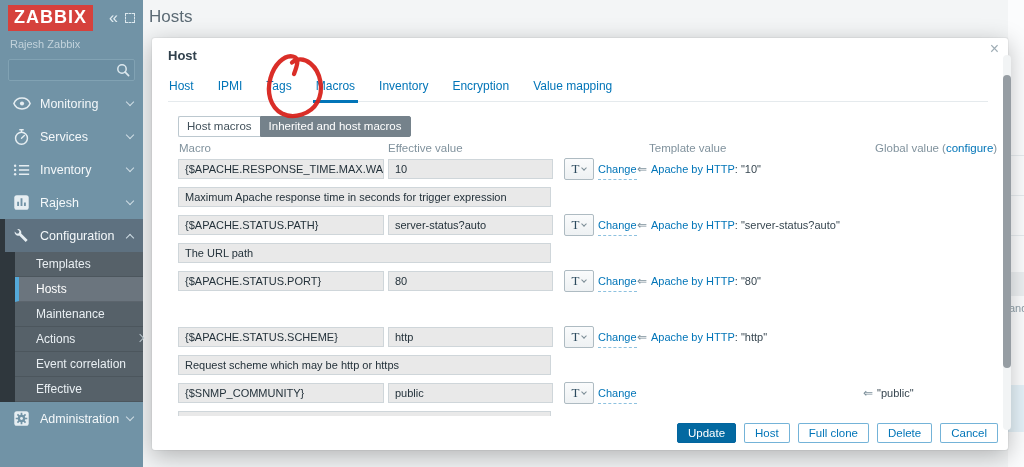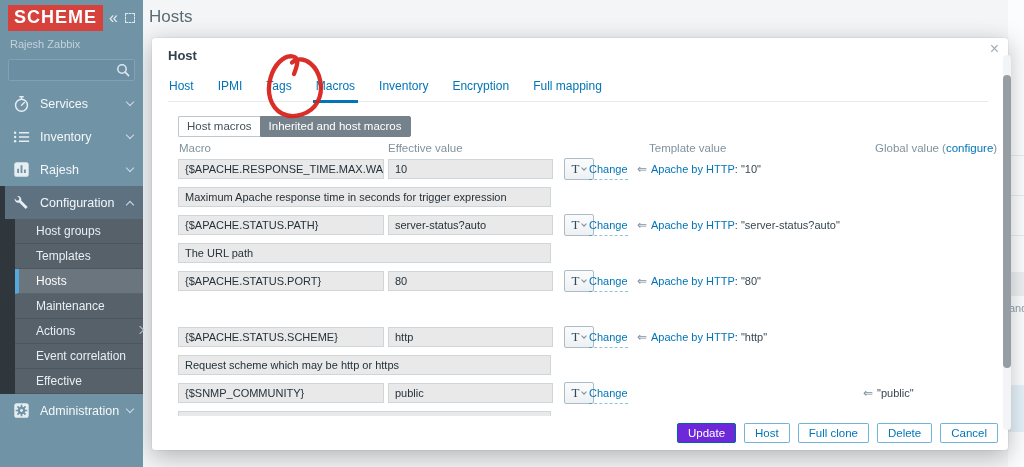--- a/index.html
+++ b/index.html
@@ -56,60 +56,70 @@
   .th { position:absolute; top:104px; font-size:11.5px; color:#80929d; }
   .th a { color:#0275b8; text-decoration:none; cursor:pointer;margin-top:34px; }
 
   .inp { position:absolute; height:20px; line-height:18px; border:1px solid #cfd6da; background:#e9e9e9; font-size:11px; color:#24323b; padding:0 6px; white-space:nowrap; overflow:hidden; }
   .inp.macro { left:26px; width:206px; }
   .inp.val   { left:236px; width:165px; }
   .inp.desc  { left:26px; width:373px; }
   .tbtn { position:absolute; left:412px; width:30px; height:22px; margin-top:-1px; display:flex; align-items:center; justify-content:center; gap:3px; background:linear-gradient(#fafbfc,#eef1f3); border:1px solid #aebbc2; border-radius:2px; cursor:pointer; }
   .tbtn .t { font-family:"Liberation Serif", serif; font-size:13px; color:#2c4a5e; }
   .tbtn .chv { width:4px; height:4px; border-color:#7b8c96; margin:0 0 2px 0; }
-  .change { position:absolute; left:437px; line-height:20px; font-size:11px; color:#0275b8; border-bottom:1px dashed rgba(2,117,184,.45); cursor:pointer; }
+  .change { position:absolute; left:446px; line-height:20px; font-size:11px; color:#0275b8; border-bottom:1px dashed rgba(2,117,184,.45); cursor:pointer; }
   .larrow { position:absolute; left:485px; line-height:20px; font-size:12px; color:#7d909b; }
   .tplcell { position:absolute; left:499px; line-height:20px; font-size:11px; white-space:nowrap; }
   .tplcell a { color:#0275b8; text-decoration:none; cursor:pointer; }
   .tplcell .qv { color:#374650; }
   .gcell { position:absolute; left:711px; line-height:20px; font-size:11px; color:#374650; white-space:nowrap; }
   .gcell .ar { color:#7d909b; font-size:12px; margin-right:4px; }
 
   .footer { position:absolute; top:385px; right:10px; display:flex; gap:8px; }
   .btn { height:20px; line-height:18px; font-size:11.5px; padding:0 10px; border-radius:2px; cursor:pointer; font-family:"Liberation Sans", sans-serif; }
-  .btn.primary { background:#6d28d9; border:1px solid #02659f; color:#fff; }
+  .btn.primary { background:#0369a1; border:1px solid #02659f; color:#fff; }
   .btn.plain { background:#fff; border:1px solid rgba(2,117,184,.55); color:#0275b8; }
 
   .sb-track { position:absolute; left:851px; top:17px; width:8px; height:375px; background:#f2f4f5; border-radius:4px; }
   .sb-thumb { position:absolute; left:0; top:20px; width:8px; height:293px; background:#969da3; border-radius:4px; cursor:pointer; }
 
   .annotation-svg { position:absolute; left:0; top:0; width:1024px; height:467px; pointer-events:none; z-index:5; }
 </style>
 </head>
 <body>
 
 <aside class="sidebar">
   <div class="logo-row">
-    <div class="logo">SCHEME</div>
+    <div class="logo">ZABBIX</div>
     <div class="side-top-icons">
       <span class="collapse-glyph">«</span>
       <span class="popout-box"></span>
     </div>
   </div>
   <div class="user">Rajesh Zabbix</div>
   <div class="search">
     <input type="text" style="">
     <svg width="14" height="14" viewBox="0 0 14 14">
         <circle cx="6" cy="6" r="4.2" fill="none" stroke="#dce8ee" stroke-width="1.5"></circle>
         <path d="M9.2 9.2 L12.6 12.6" stroke="#dce8ee" stroke-width="1.7" stroke-linecap="round"></path>
       </svg>
   </div>
   <nav>
     <div class="nav-item">
       <span class="ic">
+          <svg width="18" height="13" viewBox="0 0 20 14">
+            <path d="M10 1C5.5 1 2.2 4 1 7c1.2 3 4.5 6 9 6s7.8-3 9-6c-1.2-3-4.5-6-9-6z" fill="none" stroke="#e6eef2" stroke-width="1.7"></path>
+            <circle cx="10" cy="7" r="2.3" fill="#e6eef2"></circle>
+          </svg>
+        </span>
+      <span class="lbl">Monitoring</span>
+      <i class="chv"></i>
+    </div>
+    <div class="nav-item">
+      <span class="ic">
           <svg width="17" height="18" viewBox="0 0 20 20">
             <circle cx="10" cy="11.5" r="7" fill="none" stroke="#e6eef2" stroke-width="1.7"></circle>
             <path d="M10 11.5 L13.4 8.2 M8 1.5h4 M10 1.7v2.4" fill="none" stroke="#e6eef2" stroke-width="1.6" stroke-linecap="round"></path>
           </svg>
         </span>
       <span class="lbl">Services</span>
       <i class="chv"></i>
     </div>
     <div class="nav-item">
       <span class="ic">
@@ -136,23 +146,20 @@
     <div class="nav-item section-active">
       <span class="ic">
           <svg width="17" height="17" viewBox="0 0 22 22">
             <path d="M5.4 2.6a4.6 4.6 0 0 1 5.2 5.9l8.4 8.3-2.6 2.6-8.4-8.4A4.6 4.6 0 0 1 2.1 5.9l2.9 2.9 2.6-.7.7-2.6z" fill="#e6eef2"></path>
           </svg>
         </span>
       <span class="lbl">Configuration</span>
       <i class="chv up"></i>
     </div>
     <div class="submenu">
-      <div class="sub-item">
-          <span>Host groups</span>
-        </div>
       <div class="sub-item">
           <span>Templates</span>
         </div>
       <div class="sub-item active">
           <span>Hosts</span>
         </div>
       <div class="sub-item">
           <span>Maintenance</span>
         </div>
       <div class="sub-item">
@@ -199,21 +206,21 @@
     <div class="m-title">Host</div>
     <div class="m-close">×</div>
 
     <div class="tabs">
       <span class="tab">Host</span>
       <span class="tab">IPMI</span>
       <span class="tab">Tags</span>
       <span class="tab active">Macros</span>
       <span class="tab">Inventory</span>
       <span class="tab">Encryption</span>
-      <span class="tab">Full mapping</span>
+      <span class="tab">Value mapping</span>
     </div>
 
     <div class="toggle">
       <span class="tg plain">Host macros</span>
       <span class="tg selected">Inherited and host macros</span>
     </div>
 
     <div class="th" style="left:27px">Macro</div>
     <div class="th" style="left:236px">Effective value</div>
     <div class="th" style="left:497px">Template value</div>

